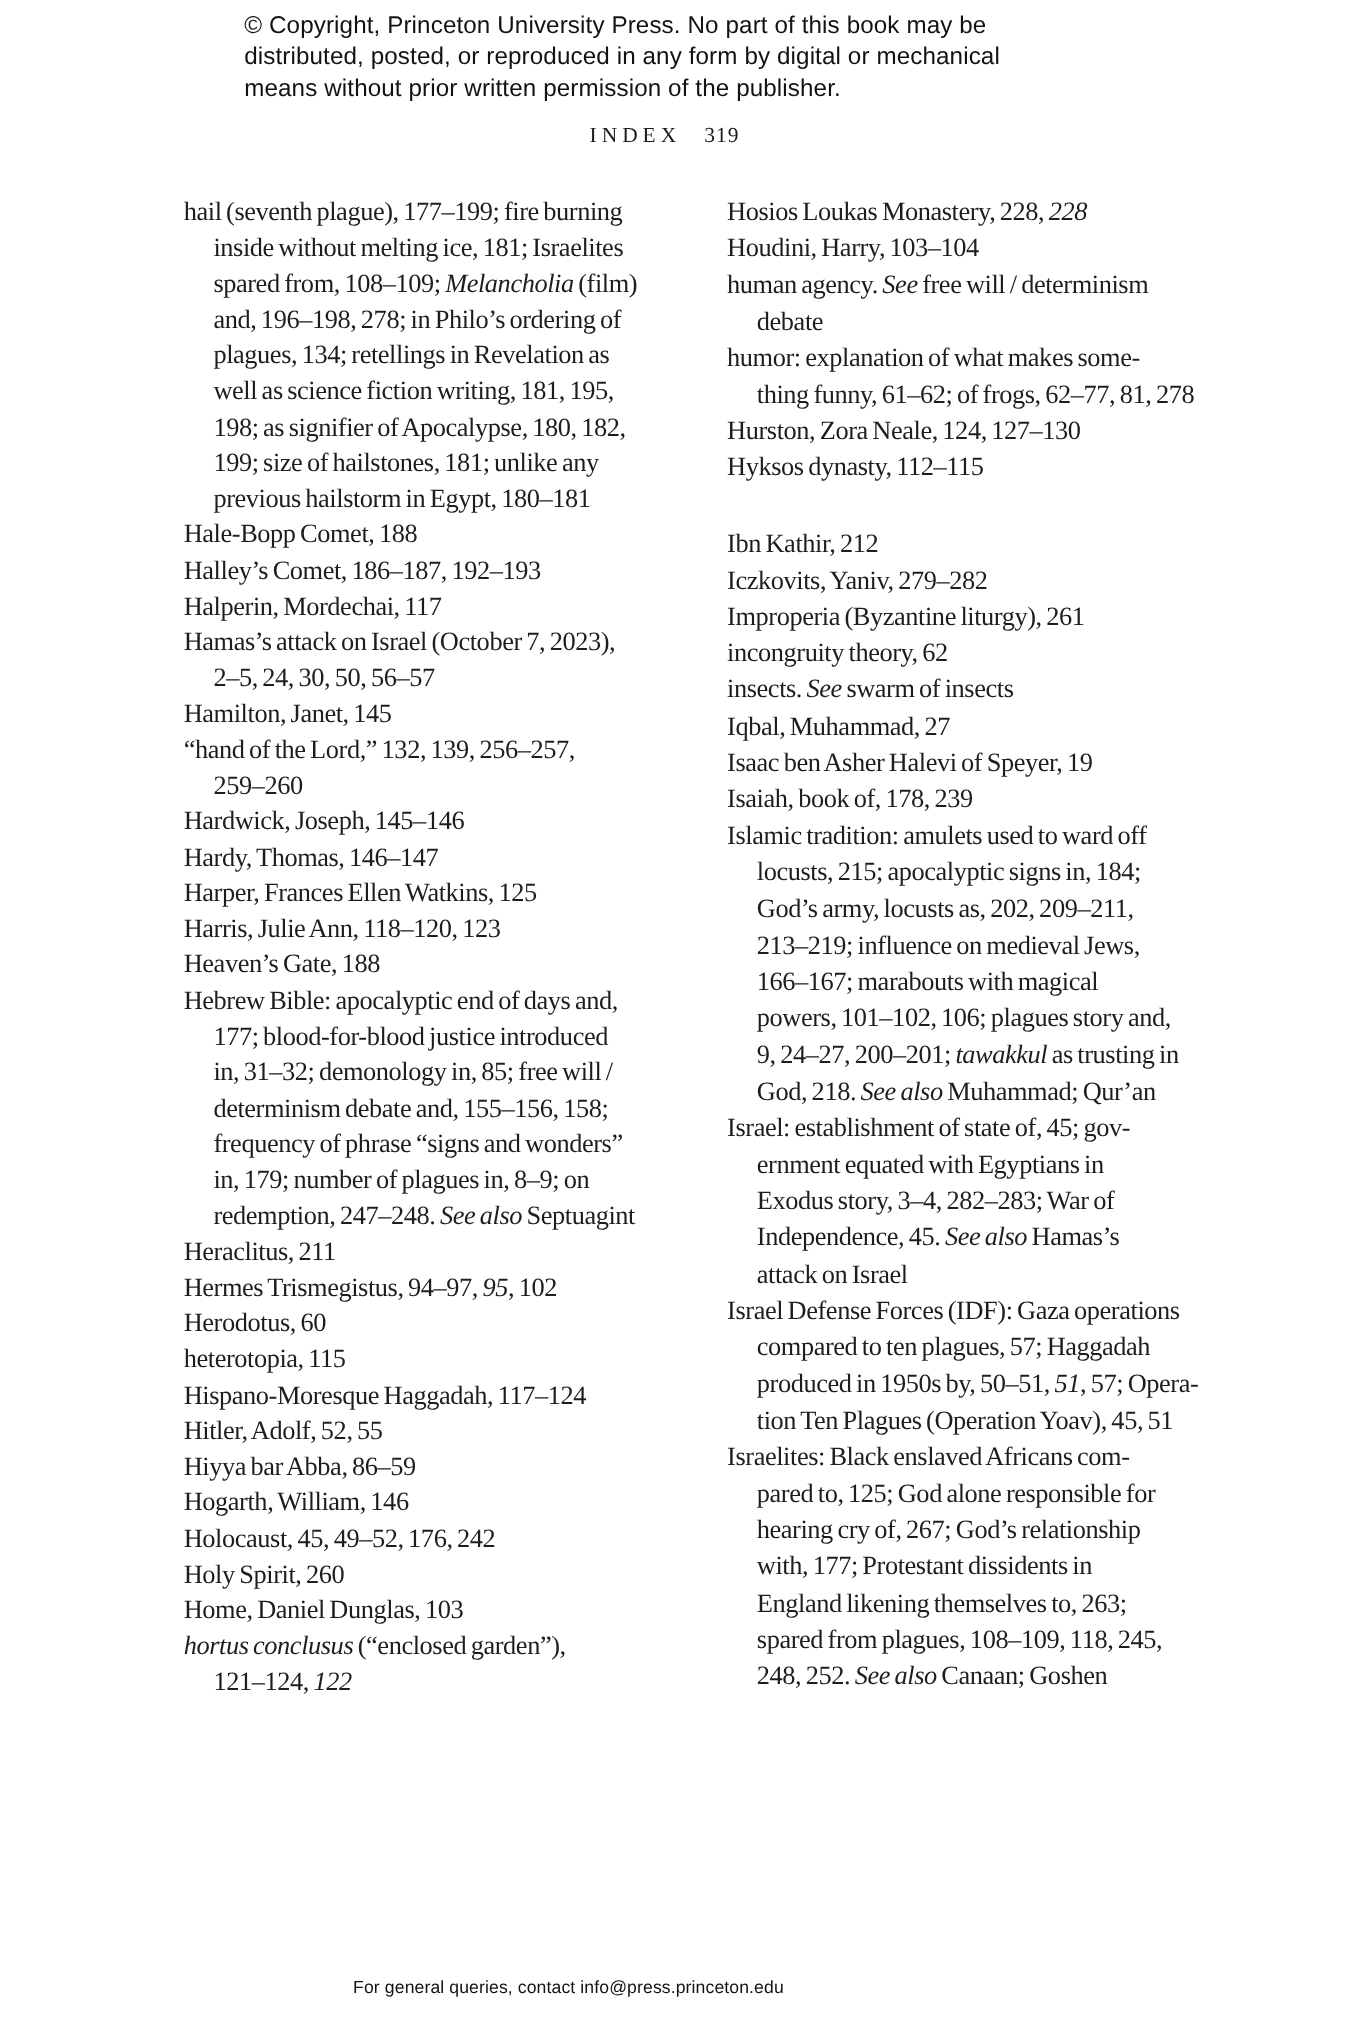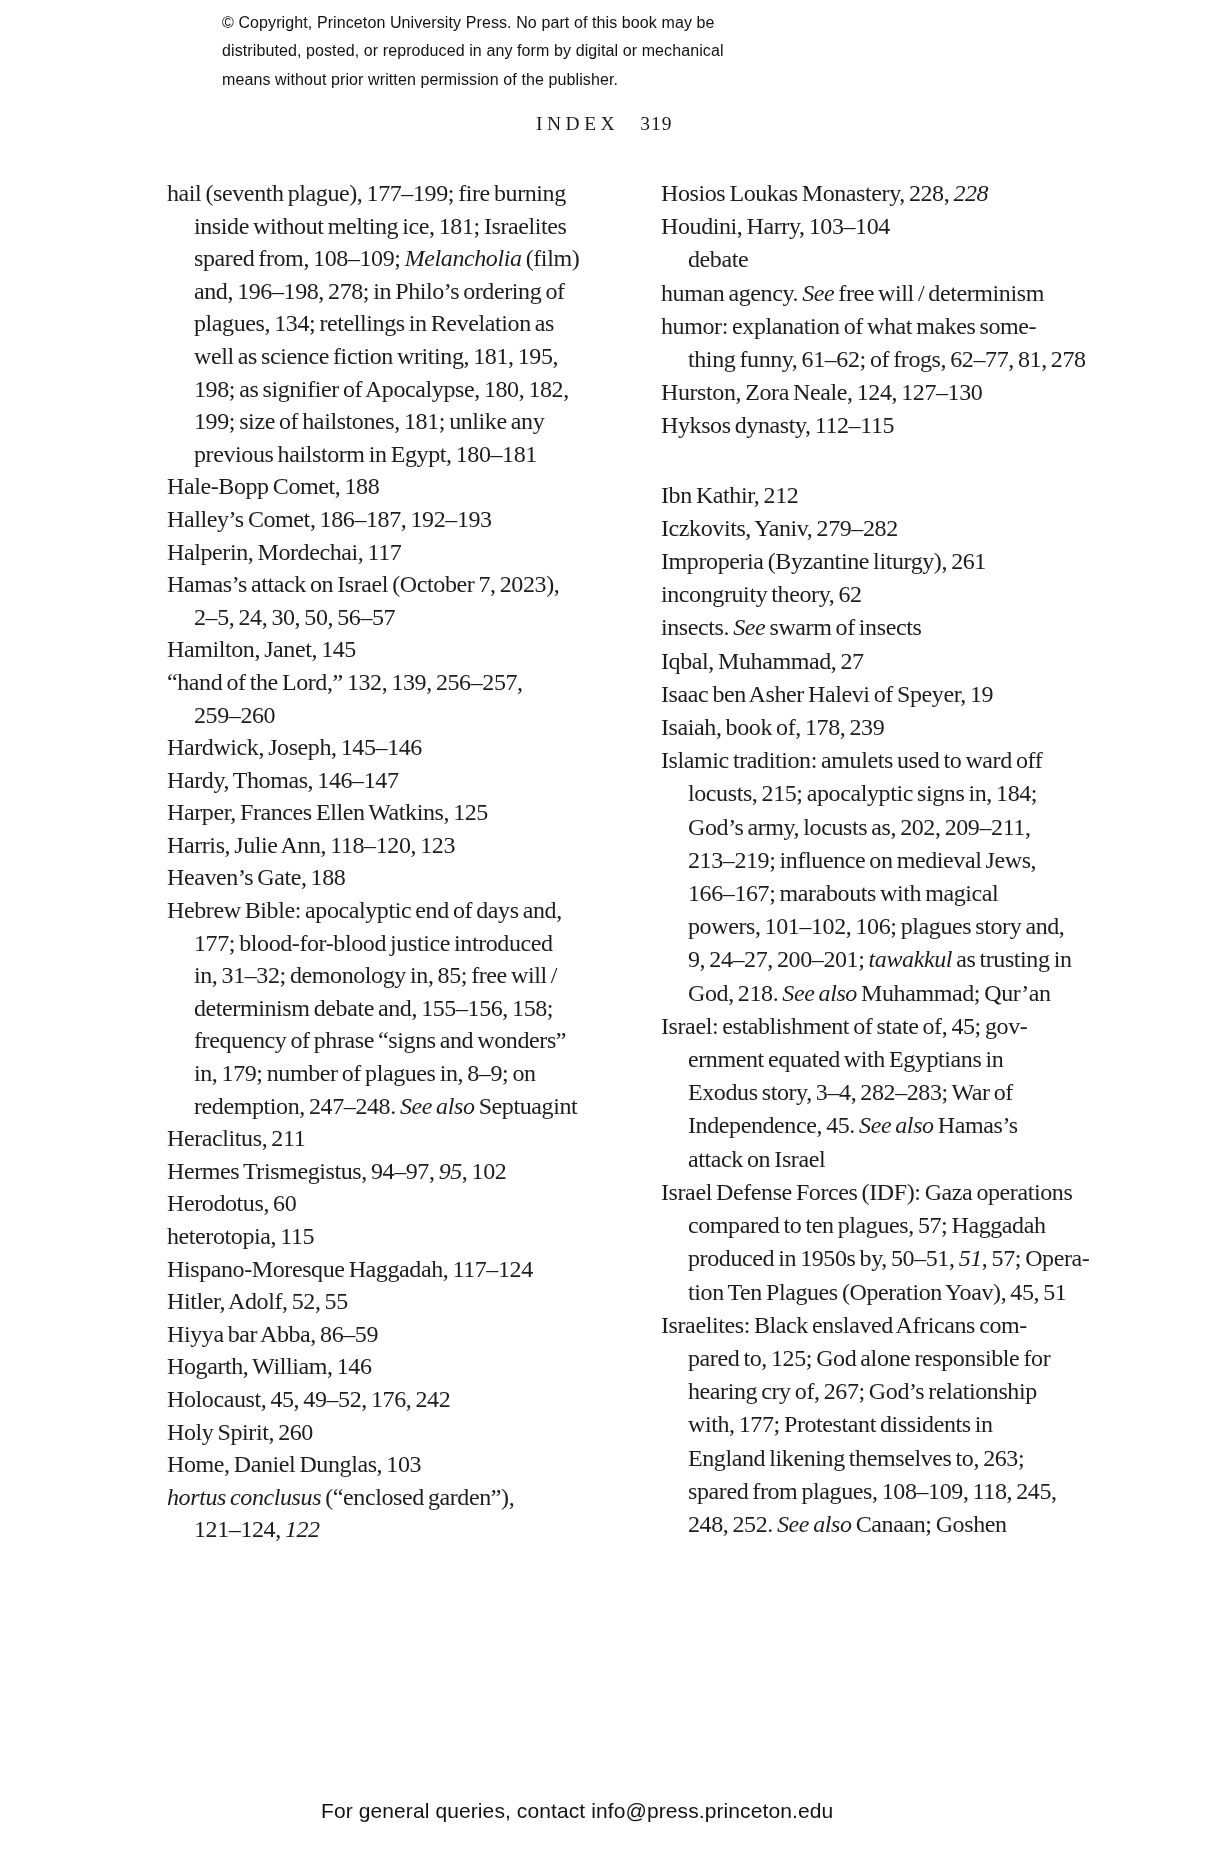--- a/index.html
+++ b/index.html
@@ -11,21 +11,21 @@
     font-family: "Liberation Serif", serif;
     color: #1c1c1c;
     overflow: hidden;
     margin: 0 auto;
   }
   .copyright {
     position: absolute;
     left: 222px;
     top: 9px;
     font-family: "Liberation Sans", sans-serif;
-    font-size: 16px;
+    font-size: 22px;
     line-height: 28.4px;
     color: #121212;
     letter-spacing: 0.1px;
   }
   .copyright .cline { white-space: nowrap; }
   .running-head {
     position: absolute;
     left: 536px;
     top: 113px;
     font-size: 19.5px;
@@ -44,21 +44,21 @@
   .col-left  { left: 167px; width: 455px; line-height: 32.6px; }
   .col-right { left: 628px; width: 475px; line-height: 33.2px; margin-left: 33px; }
   .line { white-space: nowrap; }
   .cont { padding-left: 27px; }
   .section-break { height: 36px; }
   .footer {
     position: absolute;
     left: 321px;
     top: 1799px;
     font-family: "Liberation Sans", sans-serif;
-    font-size: 21px;
+    font-size: 16px;
     color: #121212;
     letter-spacing: 0.1px;
     white-space: nowrap;
   }
 </style>
 </head>
 <body>
 
 <div class="page">
 
@@ -167,22 +167,22 @@
       </div>
     </div>
   <div class="col col-right" id="col-right">
       <div class="entry">
         <div class="line">Hosios Loukas Monastery, 228, <i>228</i></div>
       </div>
       <div class="entry">
         <div class="line">Houdini, Harry, 103–104</div>
       </div>
       <div class="entry">
+        <div class="line">human agency. <i>See</i> free will / determinism</div>
         <div class="line cont">debate</div>
-        <div class="line">human agency. <i>See</i> free will / determinism</div>
       </div>
       <div class="entry">
         <div class="line">humor: explanation of what makes some-</div>
         <div class="line cont">thing funny, 61–62; of frogs, 62–77, 81, 278</div>
       </div>
       <div class="entry">
         <div class="line">Hurston, Zora Neale, 124, 127–130</div>
       </div>
       <div class="entry">
         <div class="line">Hyksos dynasty, 112–115</div>

